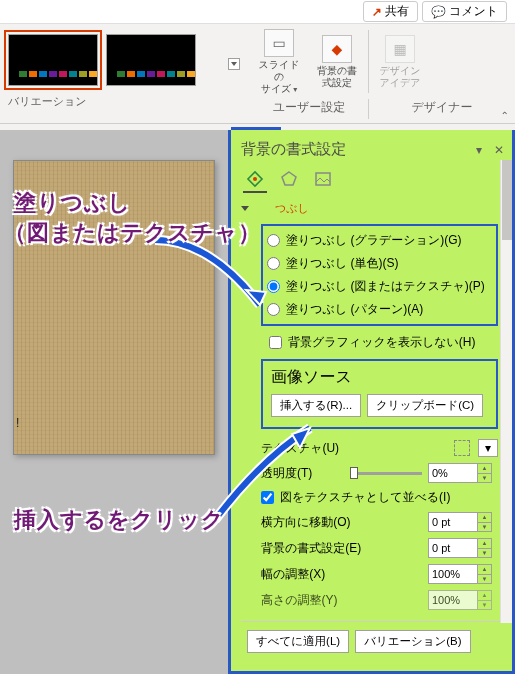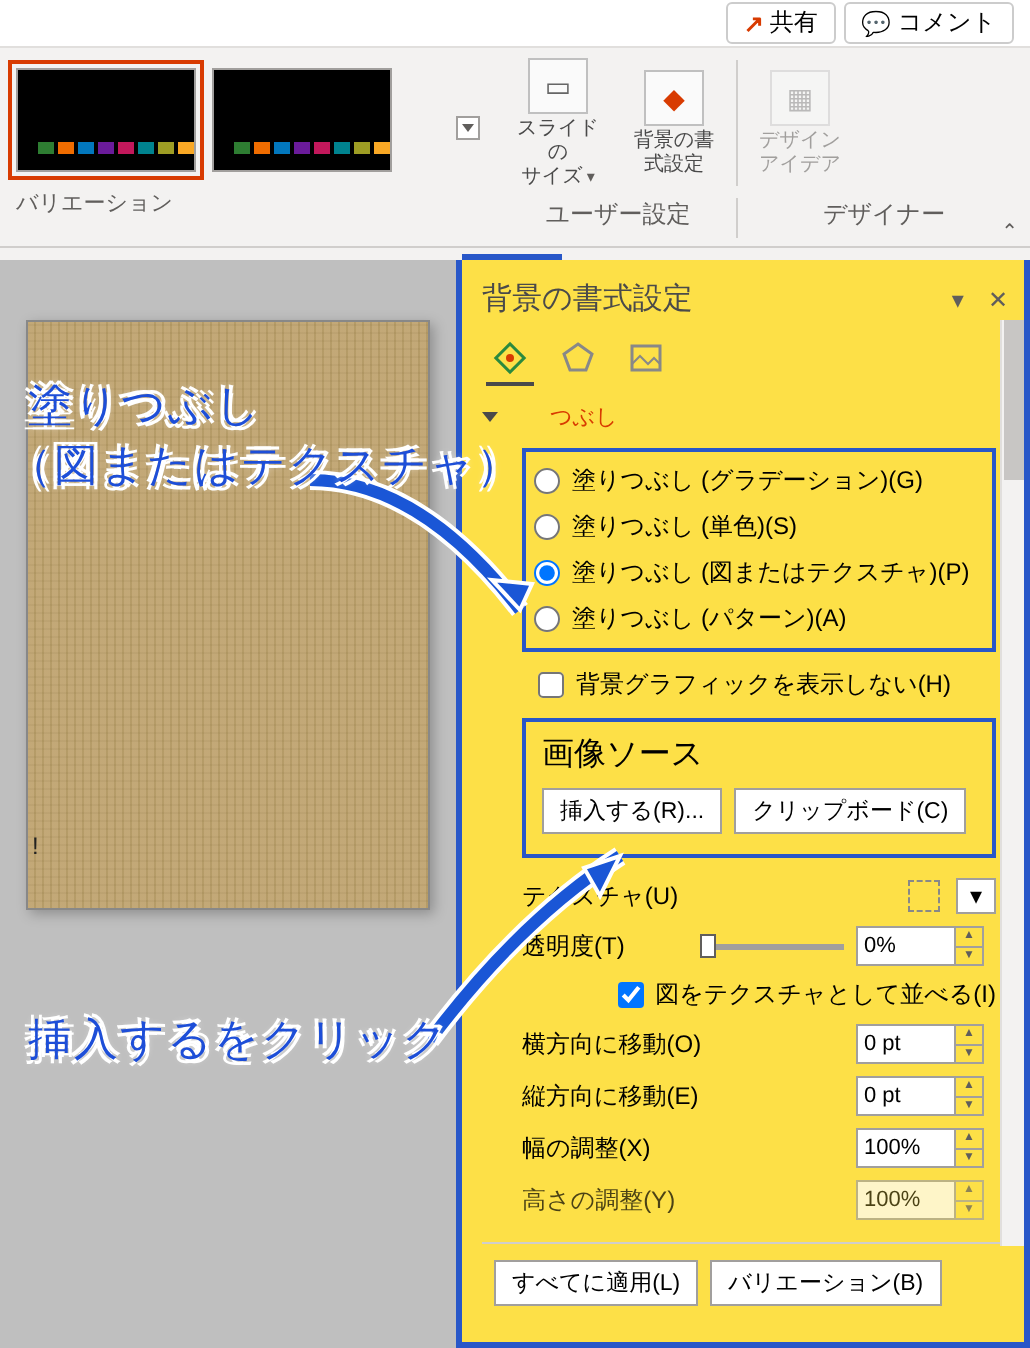--- a/index.html
+++ b/index.html
@@ -26,21 +26,21 @@
 .rb-group { display: flex; flex-direction: column; align-items: center; justify-content: center; padding: 4px 6px; gap: 2px; }
 .rb-bottom { display: flex; height: 20px; font-size: 10px; color: #605e5c; }
 .rb-bottom > div { text-align: center; }
 .rb-expand { position: absolute; right: 6px; top: 110px; font-size: 10px; color: #605e5c; }
 
 .content { position: absolute; top: 130px; bottom: 0; left: 0; right: 0; display: flex; }
 .slide-area { width: 228px; background: #bfbfbf; display: flex; justify-content: center; padding-top: 30px; }
 .slide { width: 202px; height: 295px; background: repeating-linear-gradient(90deg,#d8c49a 0,#d8c49a 3px,#c9b586 3px,#c9b586 4px),repeating-linear-gradient(0deg,rgba(205,184,140,.5) 0,rgba(205,184,140,.5) 3px,rgba(190,168,120,.5) 3px,rgba(190,168,120,.5) 4px); background-blend-mode: multiply; border: 1px solid #888; box-shadow: 2px 2px 6px rgba(0,0,0,.25); position: relative; }
 .slide .excl { position: absolute; left: 2px; top: 255px; color: #222; }
 
-.pane { flex: 1; background: #fde047; position: relative; border: 3px solid #2857c8; border-top: none; }
+.pane { flex: 1; background: #bef264; position: relative; border: 3px solid #2857c8; border-top: none; }
 .pane-border-top { position: absolute; top: -3px; left: 0; width: 50px; height: 3px; background: #2857c8; }
 .pane-inner { position: absolute; inset: 0; padding: 10px 8px 10px 10px; display: flex; flex-direction: column; }
 .pane-head { display: flex; justify-content: space-between; align-items: center; margin-bottom: 10px; }
 .pane-title { font-size: 15px; color: #4a4a4a; }
 .pane-ctrl { display: flex; gap: 12px; color: #605e5c; }
 .pane-ctrl span { cursor: pointer; }
 
 .tabs { display: flex; gap: 14px; margin-bottom: 12px; padding-left: 4px; }
 .tab-ico { width: 20px; height: 20px; display: flex; align-items: center; justify-content: center; }
 .tab-ico.active { position: relative; }
@@ -73,21 +73,21 @@
 .spin .sb { width: 14px; border: 1px solid #a19f9d; border-left: none; display: flex; flex-direction: column; }
 .spin .sb div { flex: 1; display: flex; align-items: center; justify-content: center; font-size: 6px; border-bottom: 1px solid #a19f9d; color: #605e5c; }
 .spin .sb div:last-child { border-bottom: none; }
 
 .bottom-btns { display: flex; gap: 6px; padding: 8px 6px; border-top: 1px solid #d0cecc; margin-top: auto; }
 .bottom-btns button { border: 1px solid #a19f9d; background: #fff; padding: 3px 8px; font-size: 11.5px; }
 
 .scroll-v { position: absolute; right: 0; top: 30px; bottom: 48px; width: 12px; background: #f3f2f1; border-left: 1px solid #e1dfdd; }
 .scroll-v .thumb-s { position: absolute; top: 0; width: 10px; left: 1px; height: 80px; background: #c8c6c4; }
 
-.annot { position: absolute; font-size: 22px; font-weight: normal; color: #1d4ed8; text-shadow: -2px -2px 0 #fff, 2px -2px 0 #fff, -2px 2px 0 #fff, 2px 2px 0 #fff, 0 0 4px #fff; letter-spacing: 1px; white-space: nowrap; pointer-events: none; z-index: 10; }
+.annot { position: absolute; font-size: 22px; font-weight: bold; color: #701a75; text-shadow: -2px -2px 0 #fff, 2px -2px 0 #fff, -2px 2px 0 #fff, 2px 2px 0 #fff, 0 0 4px #fff; letter-spacing: 1px; white-space: nowrap; pointer-events: none; z-index: 10; }
 .annot1 { left: 14px; top: 188px; }
 .annot1b { left: 4px; top: 218px; }
 .annot2 { left: 14px; top: 505px; }
 
 .arrow { position: absolute; z-index: 9; pointer-events: none; }
 .arrow-line { stroke: #1a56d6; stroke-width: 6; fill: none; }
 .arrow-head { fill: #1a56d6; }
 .arrow-outline { stroke: #fff; stroke-width: 10; fill: none; }
 
 .ribbon-ico { width: 30px; height: 28px; border: 1px solid #c0c0c0; display: flex; align-items: center; justify-content: center; color: #666; font-size: 14px; background: #fafafa; }
@@ -257,36 +257,36 @@
                 <div class="slider-thumb"></div>
               </div>
             <div class="spin">
                 <input readonly="" value="0%" style="">
                 <div class="sb">
                   <div>▲</div>
                   <div>▼</div>
                 </div>
               </div>
           </div>
-          <label class="fr" style="justify-content:flex-end;gap:6px">
+          <label class="fr" style="justify-content:flex-start;gap:6px">
               <input type="checkbox" checked="" style="">
               <span>図をテクスチャとして並べる(I)</span>
             </label>
           <div class="fr">
             <span class="lab">横方向に移動(O)</span>
             <div class="spin">
                 <input readonly="" value="0 pt" style="">
                 <div class="sb">
                   <div>▲</div>
                   <div>▼</div>
                 </div>
               </div>
           </div>
           <div class="fr">
-            <span class="lab">縦方向に移動(E)</span>
+            <span class="lab">背景の書式設定(E)</span>
             <div class="spin">
                 <input readonly="" value="0 pt" style="">
                 <div class="sb">
                   <div>▲</div>
                   <div>▼</div>
                 </div>
               </div>
           </div>
           <div class="fr">
             <span class="lab">幅の調整(X)</span>

